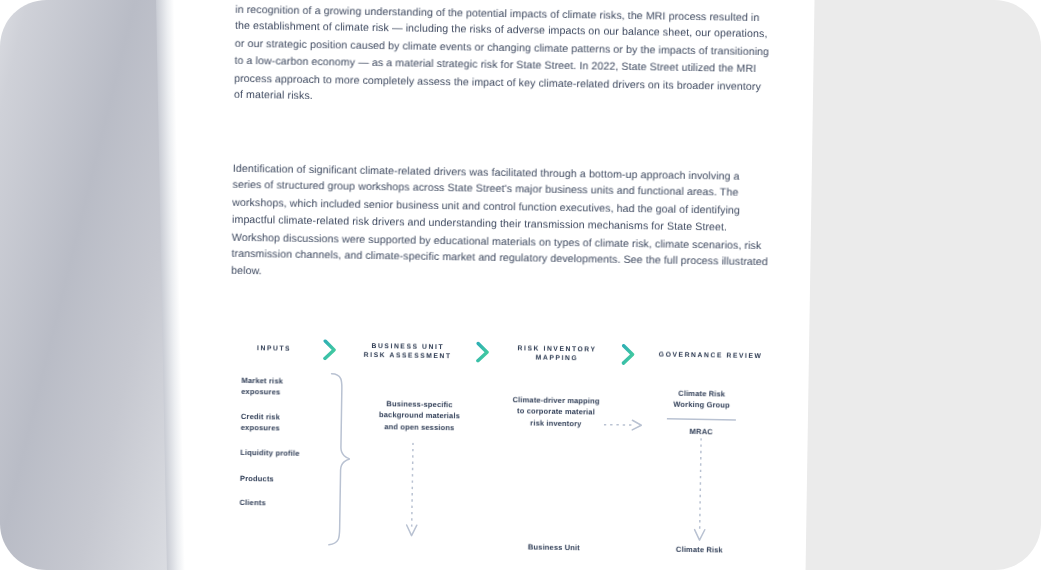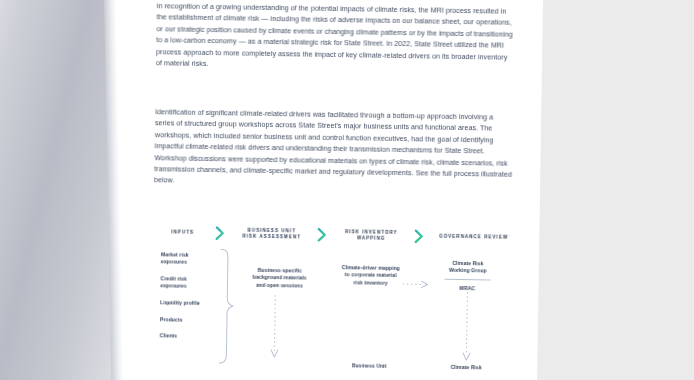--- a/index.html
+++ b/index.html
@@ -2,21 +2,21 @@
 <html><head>
 <meta charset="utf-8">
 <style>
   html,body{margin:0;padding:0;}
   body{
     width:694px;height:380px;overflow:hidden;
     background:#ffffff;
     font-family:"Liberation Sans",sans-serif;
     position:relative;
   }
-  #stage{position:absolute;inset:0;overflow:hidden;background:#ffffff;}
+  #stage{position:absolute;inset:0;overflow:hidden;background:#ffffff;border-radius:31px;}
 
   
   .panel-right{
     position:absolute;
     left:523px;top:-4px;width:190px;height:392px;
     background:#ebebeb;
     border-radius:22px 0 0 0;
     transform:skewX(-1.6deg);
     transform-origin:top left;
   }

